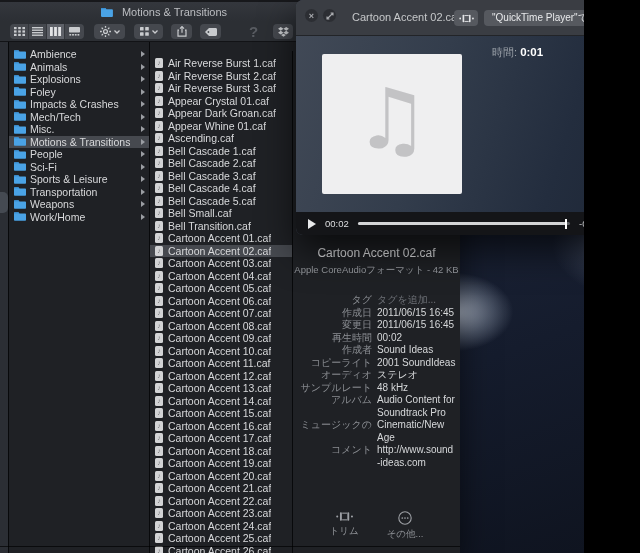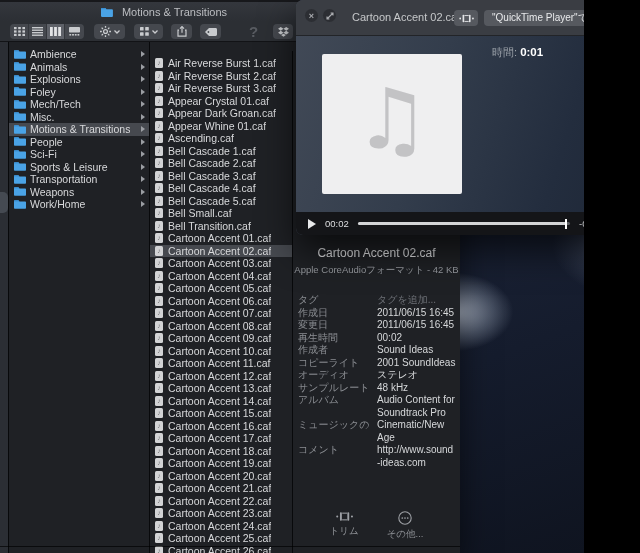--- a/index.html
+++ b/index.html
@@ -50,21 +50,21 @@
   .folder-ico{ flex:none; margin-right:4px; display:flex; }
   .chev{ margin-left:auto; flex:none; width:0; height:0; border-left:4px solid #9b9ea3; border-top:3px solid transparent; border-bottom:3px solid transparent; }
   .file-ico{ flex:none; width:8px; height:10px; margin-right:5px; background:#d2d3d5; border-radius:1.5px;
     font-size:7px; line-height:10px; color:#808184; text-align:center; }
 
   
   .pv-title{ position:absolute; top:204px; left:0; right:0; text-align:center; font-size:12px; color:#e3e4e6; white-space:nowrap; }
   .pv-sub{ position:absolute; top:222px; left:0; right:0; text-align:center; font-size:9.5px; color:#96999e; white-space:nowrap; }
   .pv-meta{ position:absolute; top:252px; left:5px; right:4px; }
   .meta-row{ display:flex; gap:5px; line-height:12.5px; font-size:10px; }
-  .meta-label{ width:74px; flex:none; text-align:left; color:#8b8e93; }
+  .meta-label{ width:74px; flex:none; text-align:right; color:#8b8e93; }
   .meta-value{ flex:1; color:#d6d8da; word-break:break-word; }
   .meta-row.muted .meta-value{ color:#6d7076; }
   .pv-actions{ position:absolute; bottom:12px; left:0; right:0; display:flex; justify-content:center; gap:28px; }
   .pv-action{ display:flex; flex-direction:column; align-items:center; gap:3px; font-size:9.5px; color:#8f9297; background:none; border:none; }
 
   
   .ql{ position:absolute; left:296px; top:0; width:344px; height:235px;
     border-radius:7px 0 0 7px; overflow:hidden;
     background:linear-gradient(108deg,#424a57 0%,#333d4c 40%,#232d3e 75%,#1d2635 100%);
     box-shadow:0 16px 36px rgba(0,0,0,.65); }
@@ -270,20 +270,30 @@
             <span class="folder-ico">
               <svg width="12" height="9" viewBox="0 0 16 12">
                 <path d="M0 1.4C0 .8.4.3 1 .3h4.8L7.3 2h7.7c.6 0 1 .5 1 1v7.6c0 .6-.4 1.1-1 1.1H1c-.6 0-1-.5-1-1.1z" fill="#4aa3e6"></path>
                 <path d="M0 1.4C0 .8.4.3 1 .3h4.8L7.3 2H0z" fill="#3a8fd2"></path>
               </svg>
             </span>
             <span class="name">Foley</span>
             <span class="chev"></span>
           </div>
 
+          <div class="row">
+            <span class="folder-ico">
+              <svg width="12" height="9" viewBox="0 0 16 12">
+                <path d="M0 1.4C0 .8.4.3 1 .3h4.8L7.3 2h7.7c.6 0 1 .5 1 1v7.6c0 .6-.4 1.1-1 1.1H1c-.6 0-1-.5-1-1.1z" fill="#4aa3e6"></path>
+                <path d="M0 1.4C0 .8.4.3 1 .3h4.8L7.3 2H0z" fill="#3a8fd2"></path>
+              </svg>
+            </span>
+            <span class="name">Impacts &amp; Crashes</span>
+            <span class="chev"></span>
+          </div>
 
           <div class="row">
             <span class="folder-ico">
               <svg width="12" height="9" viewBox="0 0 16 12">
                 <path d="M0 1.4C0 .8.4.3 1 .3h4.8L7.3 2h7.7c.6 0 1 .5 1 1v7.6c0 .6-.4 1.1-1 1.1H1c-.6 0-1-.5-1-1.1z" fill="#4aa3e6"></path>
                 <path d="M0 1.4C0 .8.4.3 1 .3h4.8L7.3 2H0z" fill="#3a8fd2"></path>
               </svg>
             </span>
             <span class="name">Mech/Tech</span>
             <span class="chev"></span>

